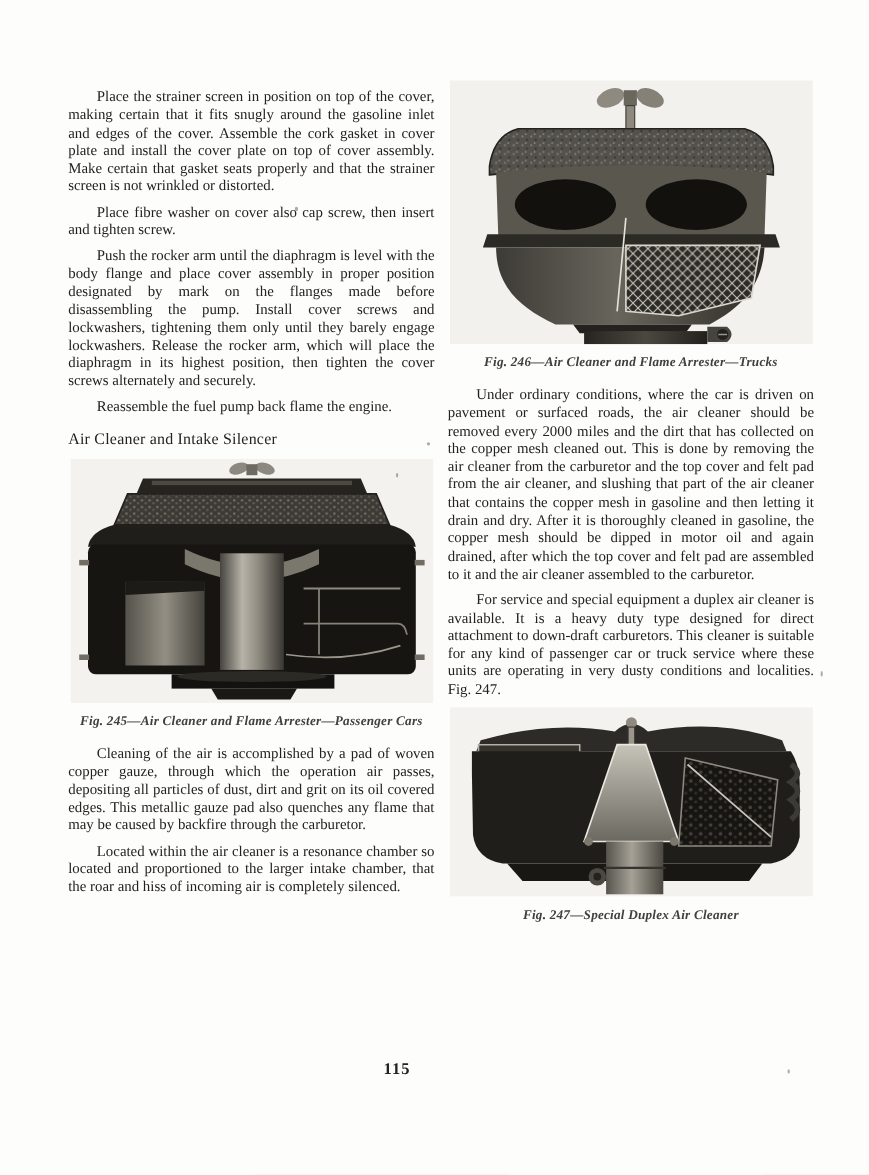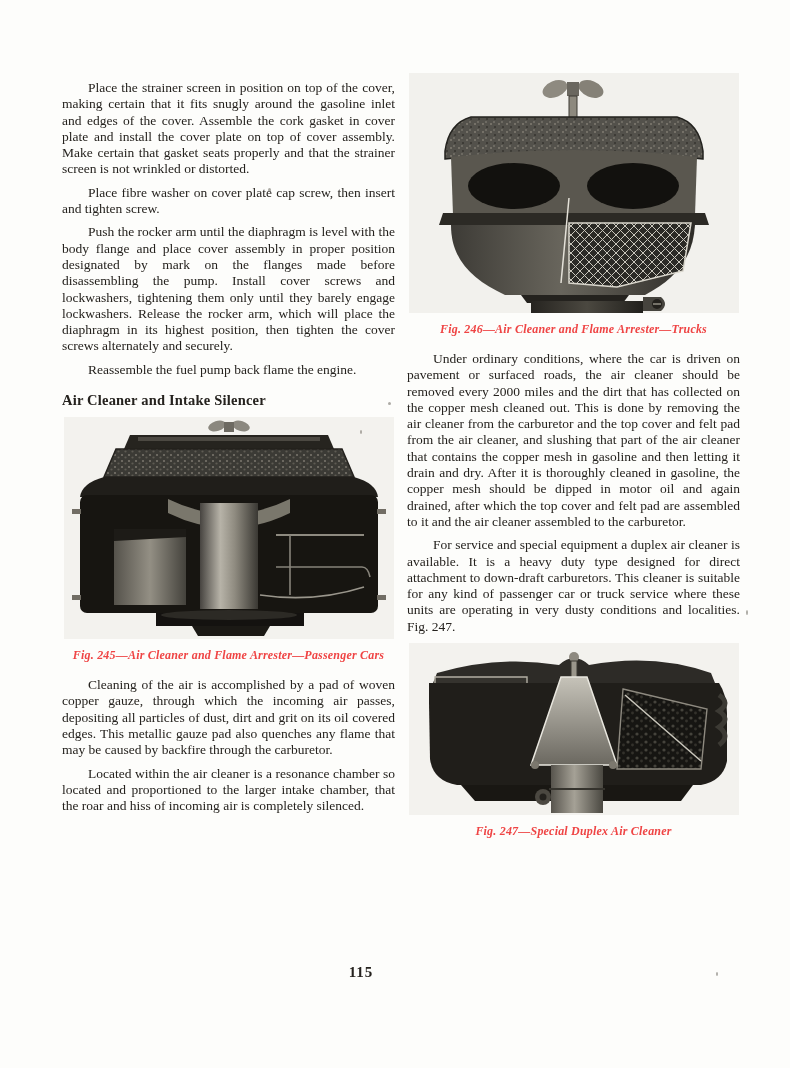--- a/index.html
+++ b/index.html
@@ -19,34 +19,34 @@
   .col-right { left: 407px; width: 333px; padding-top: 73px; }
   p.body {
     font-size: 13.5px;
     line-height: 16.3px;
     text-align: justify;
     text-indent: 26px;
     margin: 0 0 7px 0;
   }
   h3.section {
     font-size: 14.5px;
-    font-weight: 700;
+    font-weight: 400;
     margin: 14px 0 7px 0;
     letter-spacing: .2px;
   }
   figure { margin: 8px 0 14px 0; }
   figure.fig-top { margin-top: 0; }
   figcaption {
     font-size: 12px;
     font-weight: 700;
     font-style: italic;
     text-align: center;
     margin-top: 9px;
     letter-spacing: .2px;
-    color: #ef4444;
+    color: #404040;
   }
   .illus { display:block; margin: 0 auto; }
   .page-number {
     position: absolute;
     top: 964px;
     left: 0;
     width: 722px;
     text-align: center;
     font-weight: 700;
     font-size: 15px;
@@ -55,21 +55,21 @@
   
   .speck { position:absolute; background:#6b675f; border-radius:50%; opacity:.55; }
 </style>
 </head>
 <body>
 
 <div class="page">
 
   <div class="col col-left">
     <p class="body">Place the strainer screen in position on top of the cover, making certain that it fits snugly around the gasoline inlet and edges of the cover.  Assemble the cork gasket in cover plate and install the cover plate on top of cover assembly.  Make certain that gasket seats properly and that the strainer screen is not wrinkled or distorted.</p>
-    <p class="body">Place fibre washer on cover plate cap screw, then insert and tighten screw.</p>
+    <p class="body">Place fibre washer on cover also cap screw, then insert and tighten screw.</p>
     <p class="body">Push the rocker arm until the diaphragm is level with the body flange and place cover assembly in proper position designated by mark on the flanges made before disassembling the pump.  Install cover screws and lockwashers, tightening them only until they barely engage lockwashers.  Release the rocker arm, which will place the diaphragm in its highest position, then tighten the cover screws alternately and securely.</p>
     <p class="body">Reassemble the fuel pump back flame the engine.</p>
 
     <h3 class="section">Air Cleaner and Intake Silencer</h3>
 
 
     <figure>
 
       <svg class="illus" width="330" height="222" viewBox="0 0 330 222" aria-hidden="true">
         <defs>
@@ -121,21 +121,21 @@
         <path d="M226,118 L226,178 M212,150 L298,150 Q304,150 306,160" stroke="#87837a" stroke-width="1.6" fill="none"></path>
         <path d="M196,178 Q250,186 300,170" stroke="#9a968c" stroke-width="1.6" fill="none"></path>
 
         <rect x="92" y="196" width="148" height="13" fill="#141210"></rect>
         <path d="M128,209 L206,209 L200,219 L134,219 Z" fill="#1b1915"></path>
         <ellipse cx="165" cy="198" rx="68" ry="5" fill="#2c2a25"></ellipse>
       </svg>
       <figcaption>Fig. 245—Air Cleaner and Flame Arrester—Passenger Cars</figcaption>
     </figure>
 
-    <p class="body">Cleaning of the air is accomplished by a pad of woven copper gauze, through which the incoming air passes, depositing all particles of dust, dirt and grit on its oil covered edges.  This metallic gauze pad also quenches any flame that may be caused by backfire through the carburetor.</p>
+    <p class="body">Cleaning of the air is accomplished by a pad of woven copper gauze, through which the operation air passes, depositing all particles of dust, dirt and grit on its oil covered edges.  This metallic gauze pad also quenches any flame that may be caused by backfire through the carburetor.</p>
     <p class="body">Located within the air cleaner is a resonance chamber so located and proportioned to the larger intake chamber, that the roar and hiss of incoming air is completely silenced.</p>
   </div>
 
   <div class="col col-right">
 
     <figure class="fig-top">
 
       <svg class="illus" width="330" height="240" viewBox="0 0 330 240" aria-hidden="true">
         <defs>
           <pattern id="xhatch246" width="9" height="9" patternUnits="userSpaceOnUse">

